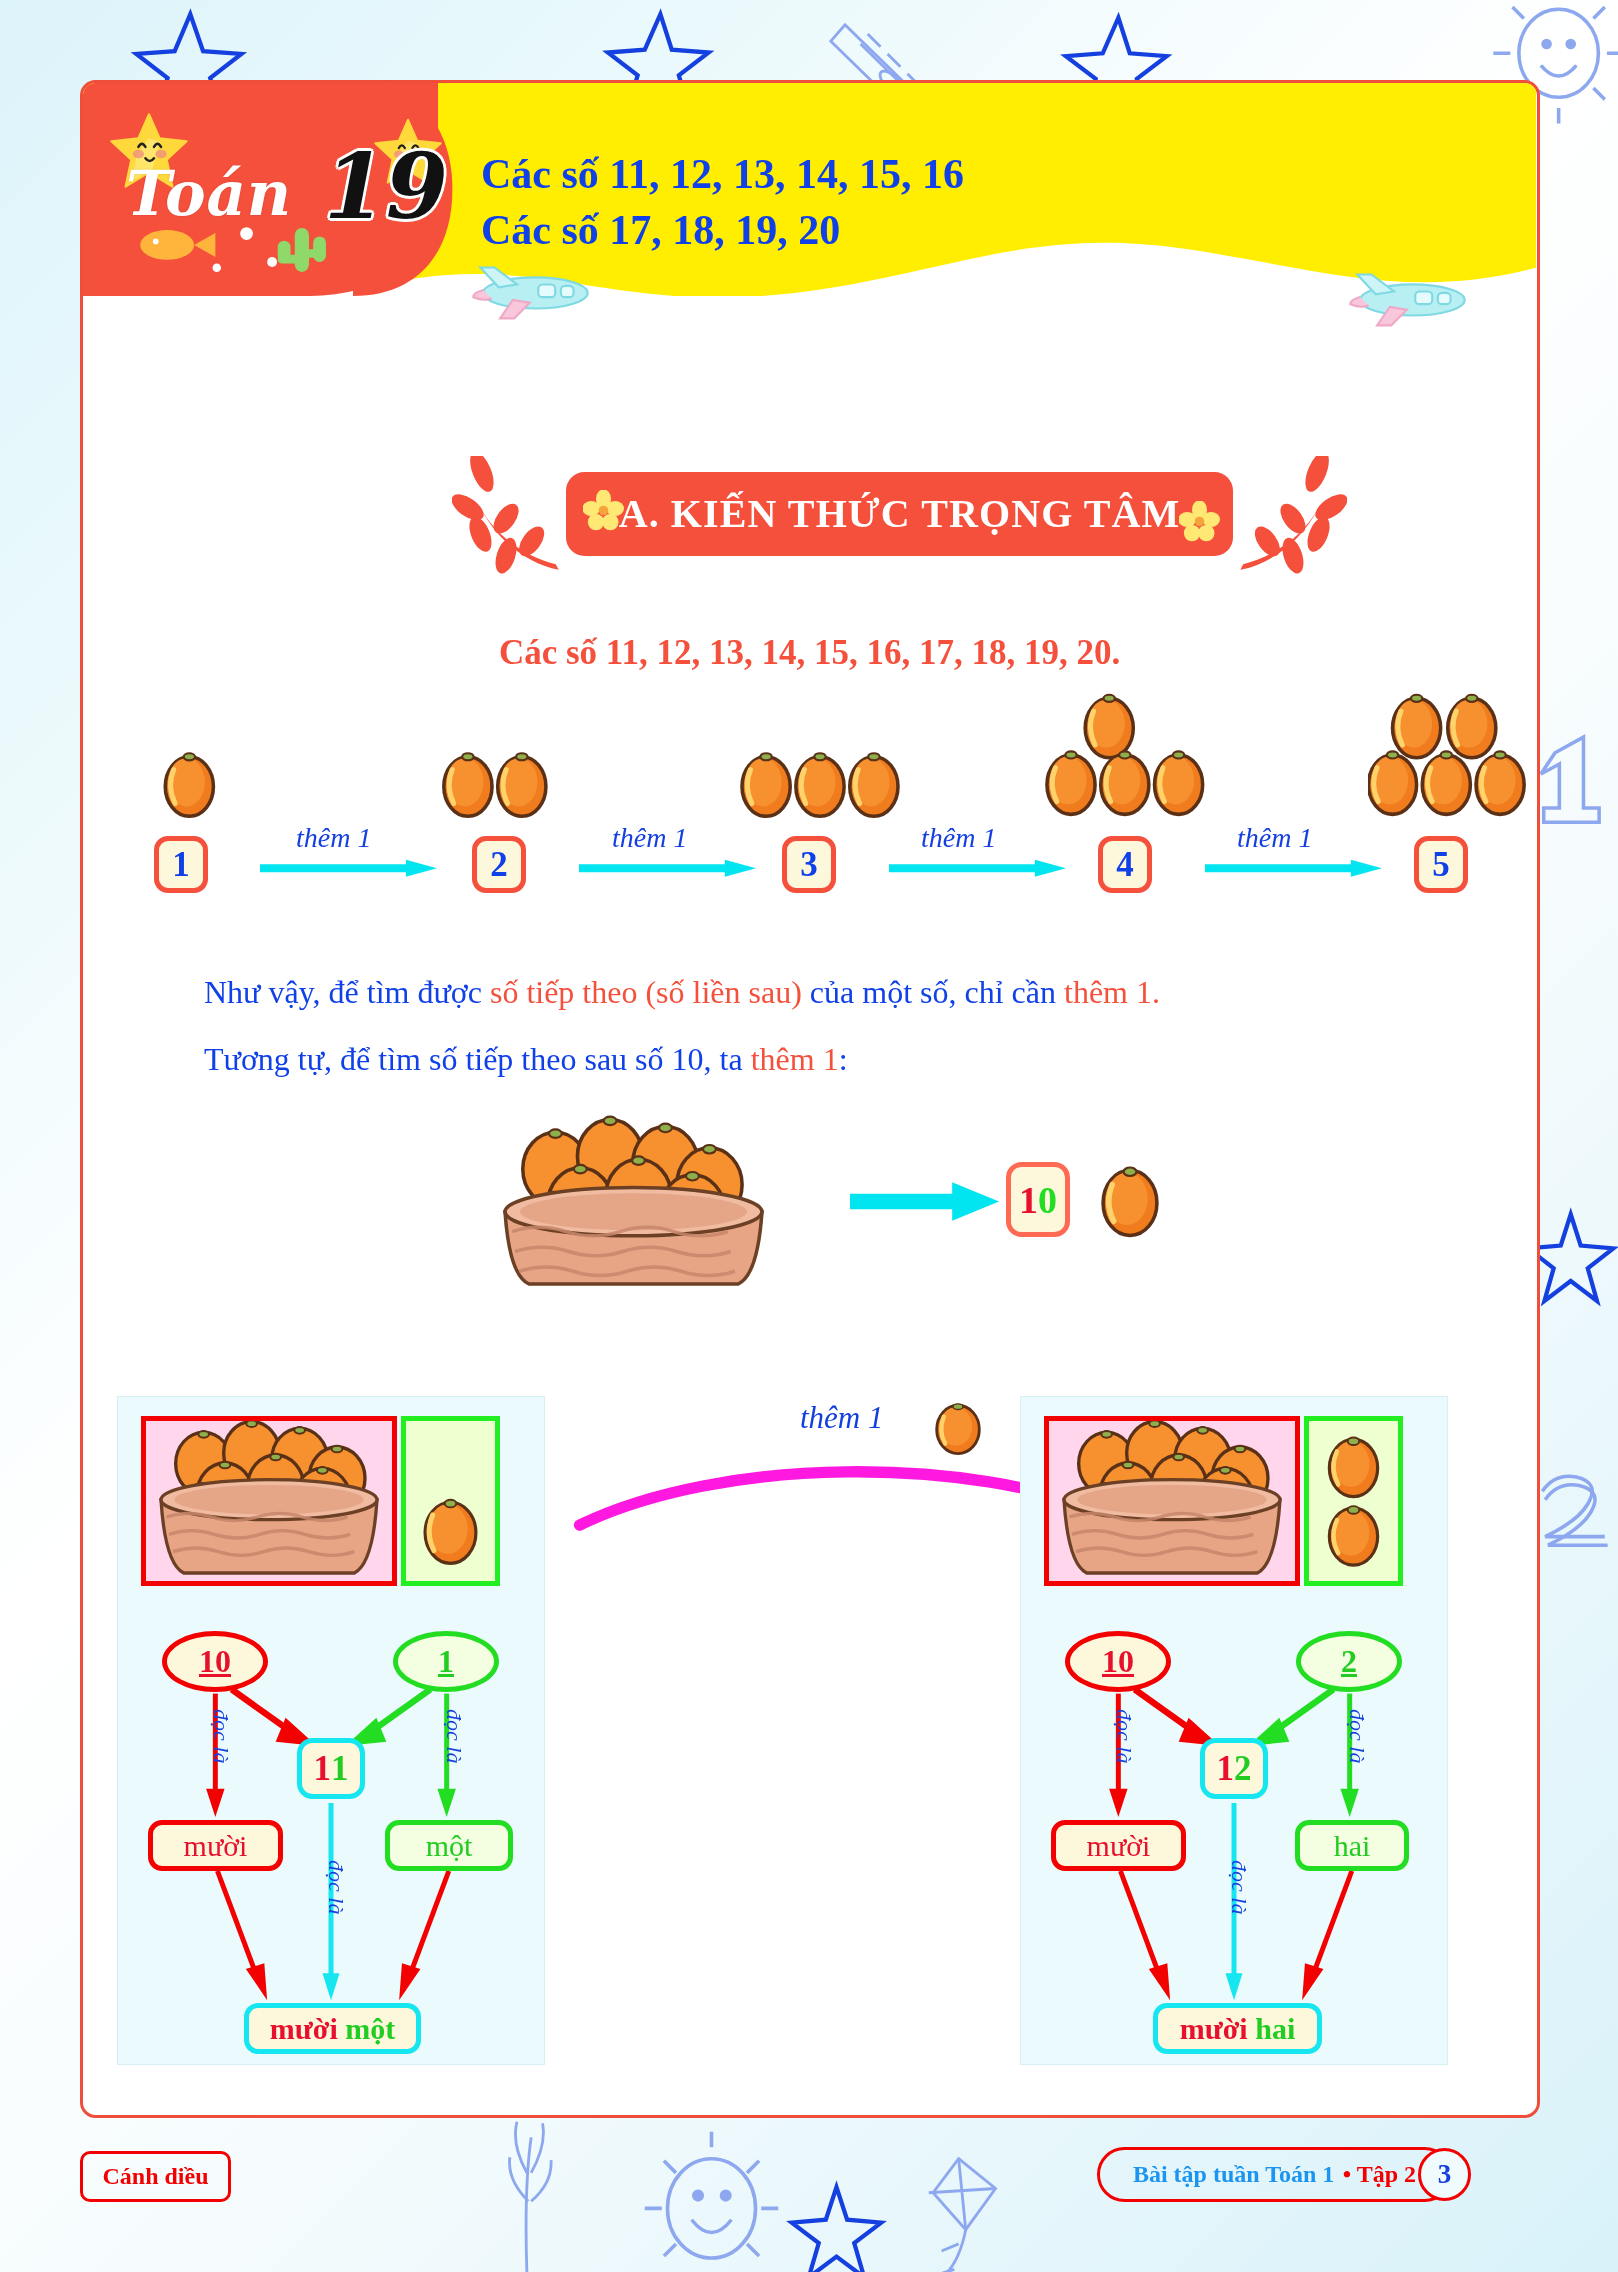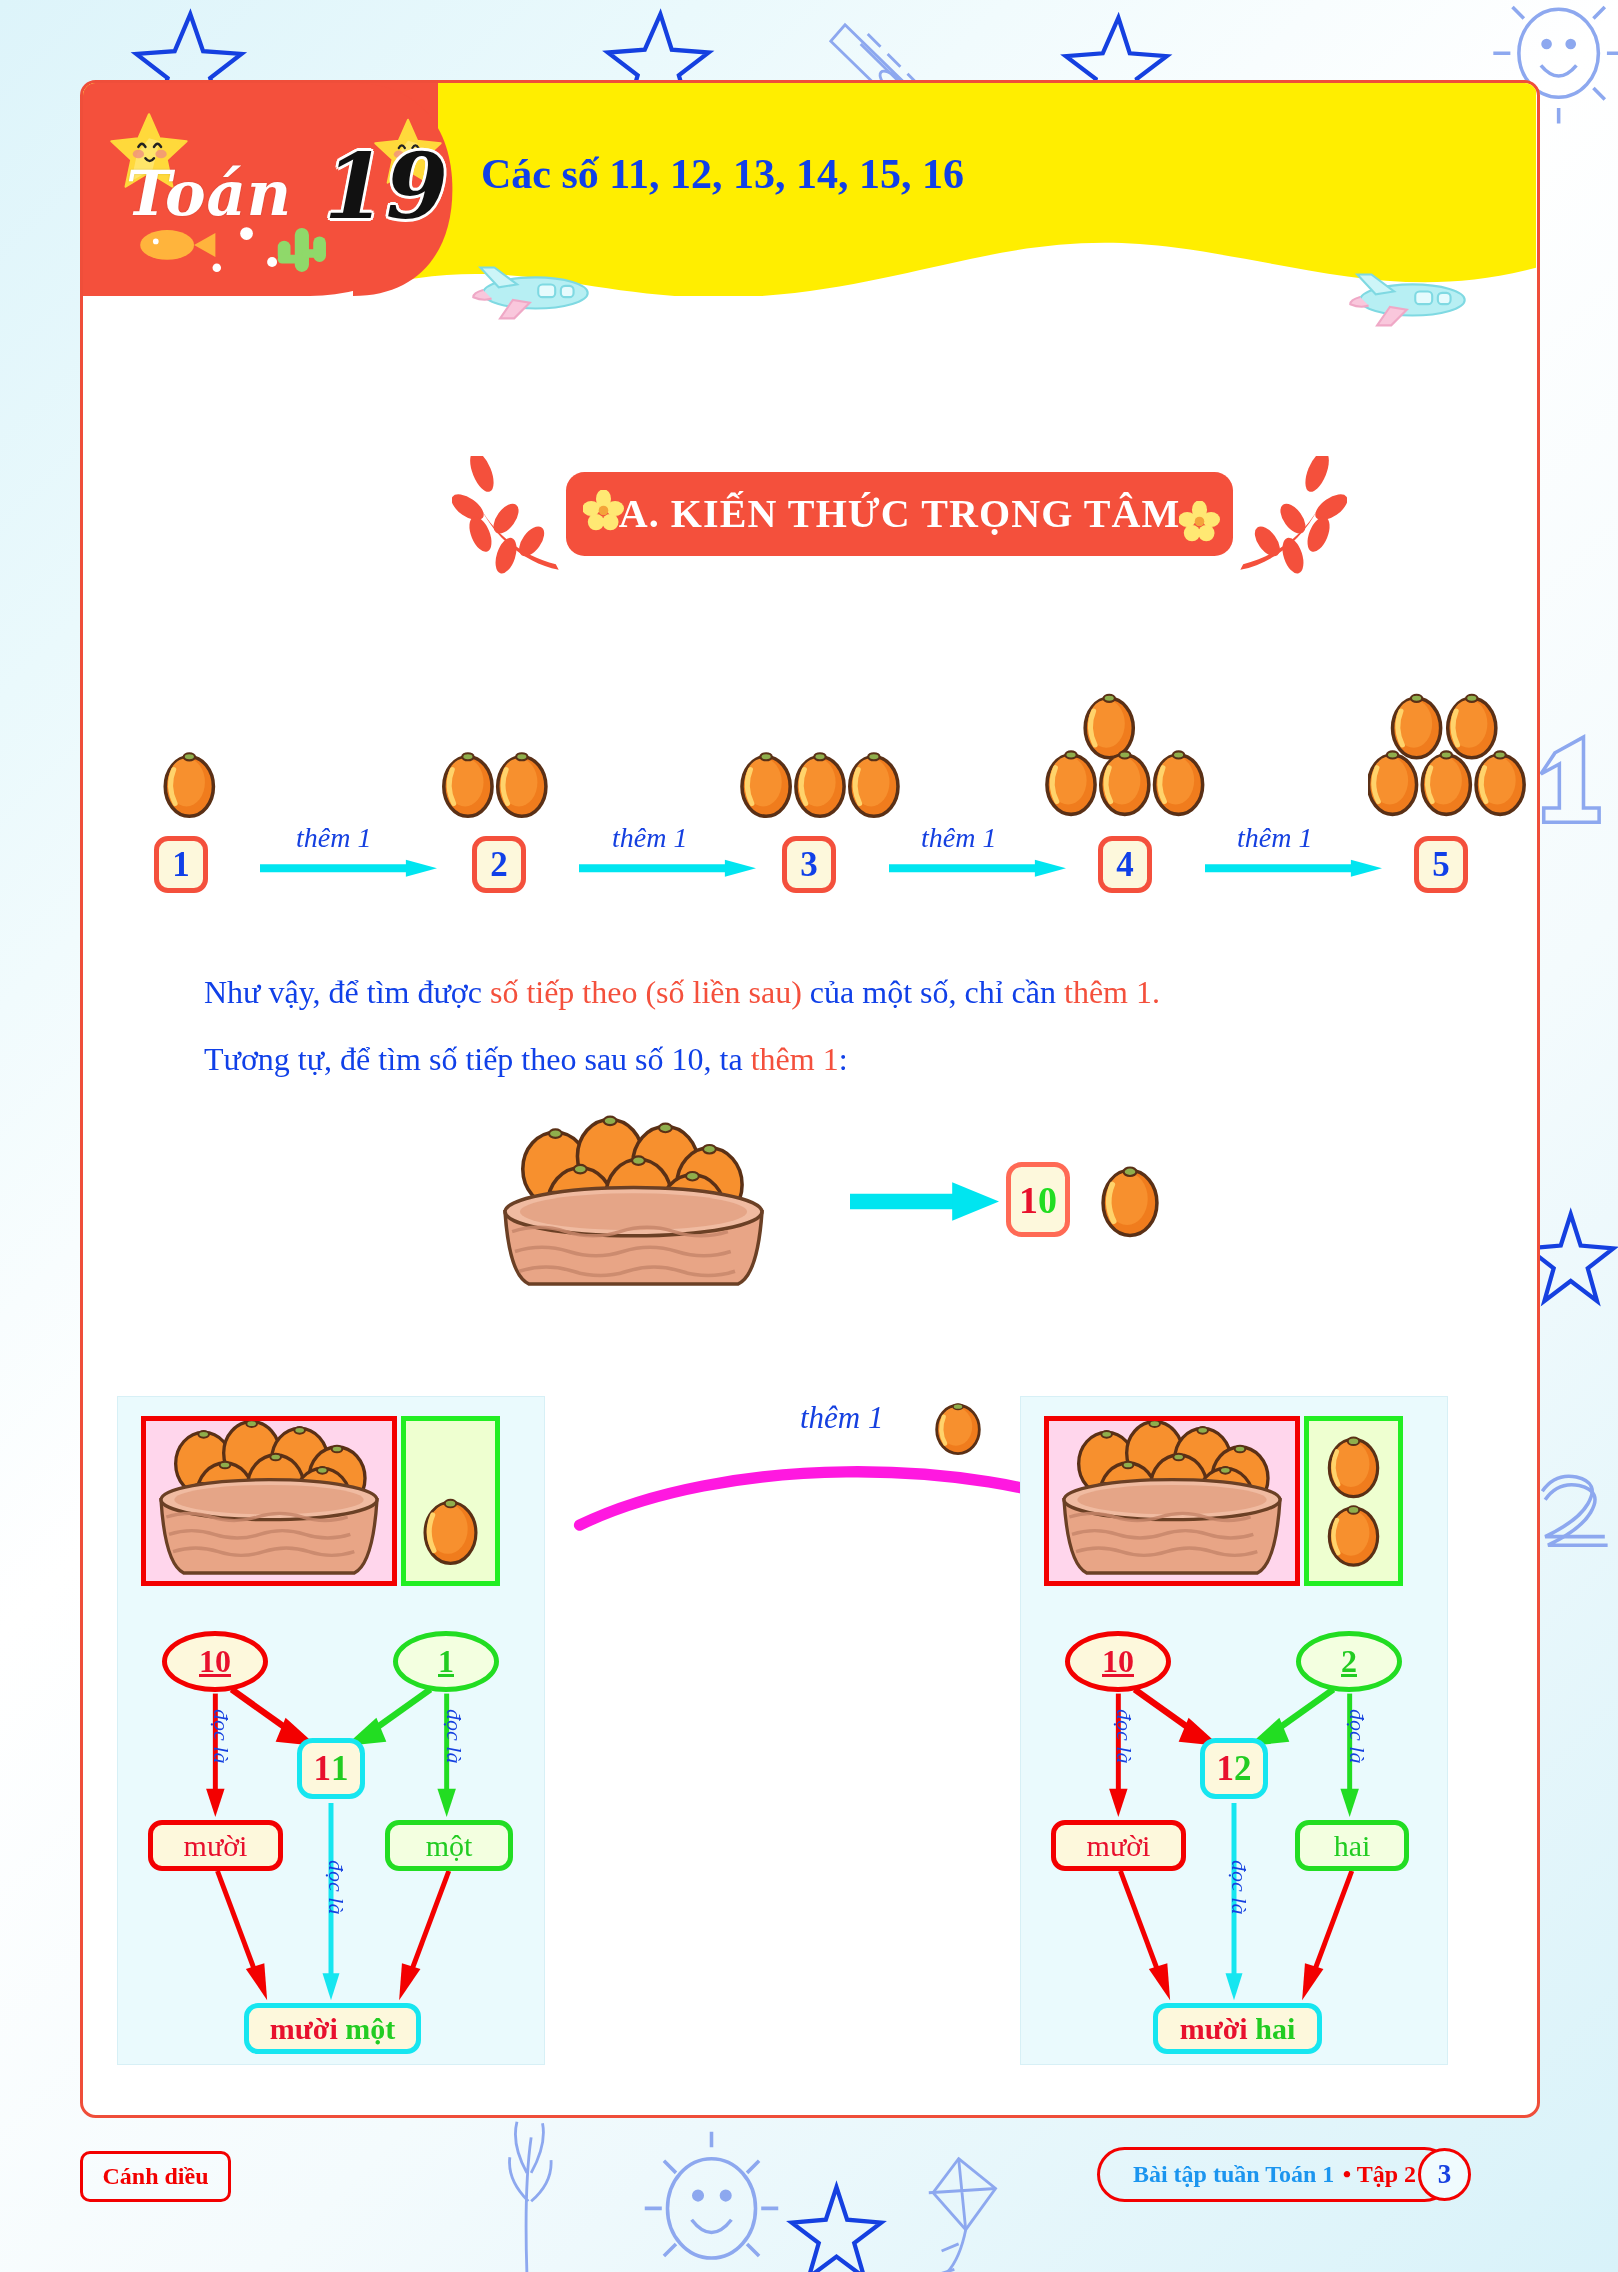--- a/index.html
+++ b/index.html
@@ -296,20 +296,21 @@
       <ellipse cx="92" cy="48" rx="74" ry="22" fill="#b7eff3" stroke="#7fd9e2" stroke-width="3"></ellipse>
       <path d="M40 40 L14 12 L34 12 L66 36 Z" fill="#cdf5f8" stroke="#7fd9e2" stroke-width="3"></path>
       <path d="M60 58 L42 84 L62 84 L84 62 Z" fill="#f9c7dc" stroke="#efa8c6" stroke-width="3"></path>
       <rect x="96" y="36" width="24" height="18" rx="6" fill="#e6fbfd" stroke="#7fd9e2" stroke-width="3"></rect>
       <rect x="128" y="38" width="18" height="16" rx="6" fill="#e6fbfd" stroke="#7fd9e2" stroke-width="3"></rect>
       <path d="M18 44 q-14 4 -14 10 q14 6 26 2" fill="#f9c7dc" stroke="#efa8c6" stroke-width="3"></path>
     </svg>
 
     <div id="header-title">
       <div>Các số 11, 12, 13, 14, 15, 16</div>
+      <div>Các số 17, 18, 19, 20</div>
     </div>
   </div>
 
   <div id="section-banner-wrap">
     <svg class="leafspray" style="left:0px;top:0px;" viewBox="0 0 180 170">
       <g fill="#f4503c">
         <path d="M150 160 C100 150 56 112 34 60 C52 104 96 140 146 152 Z"></path>
         <ellipse cx="42" cy="22" rx="13" ry="30" transform="rotate(-22 42 22)"></ellipse>
         <ellipse cx="22" cy="72" rx="13" ry="26" transform="rotate(-55 22 72)"></ellipse>
         <ellipse cx="40" cy="110" rx="13" ry="26" transform="rotate(-22 40 110)"></ellipse>
@@ -349,20 +350,21 @@
         <ellipse cx="40" cy="47" rx="12" ry="12"></ellipse>
         <ellipse cx="19" cy="47" rx="12" ry="12"></ellipse>
         <ellipse cx="12" cy="27" rx="13" ry="11"></ellipse>
       </g>
       <circle cx="30" cy="30" r="7" fill="#f4a43a"></circle>
     </svg>
 
     <div id="banner-text">A. KIẾN THỨC TRỌNG TÂM</div>
   </div>
 
+  <div id="sub-heading">Các số 11, 12, 13, 14, 15, 16, 17, 18, 19, 20.</div>
 
   <div id="count-row">
 
     <svg class="abs" style="left:78px;top:50px;width:85px;height:78px;" viewBox="0 0 120 110">
       <g>
           <ellipse cx="40" cy="60" rx="34" ry="42" fill="#f07c1d" stroke="#5a3016" stroke-width="5"></ellipse>
          <ellipse cx="36" cy="54" rx="26" ry="34" fill="#f7902e"></ellipse>
          <path d="M18 36 q-10 24 2 48" stroke="#ffd36b" stroke-width="7" fill="none" stroke-linecap="round"></path>
          <ellipse cx="40" cy="18" rx="8" ry="5" fill="#8fae4c" stroke="#5a3016" stroke-width="3"></ellipse>
         </g>

